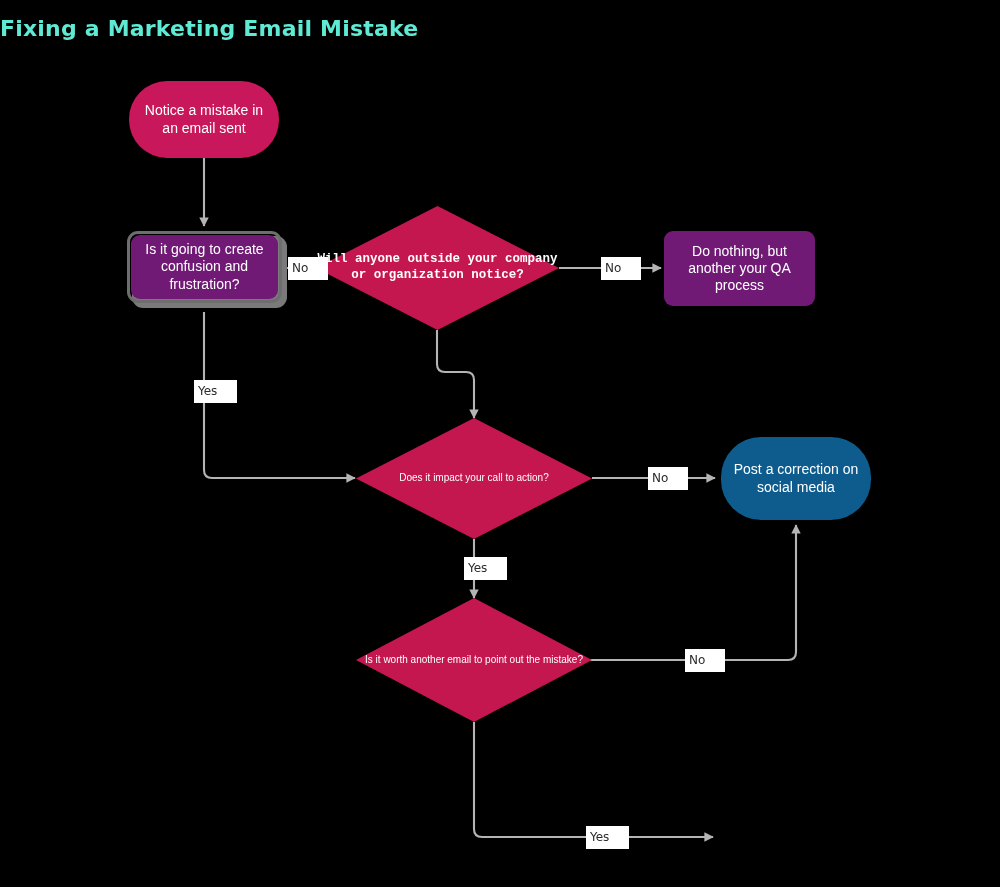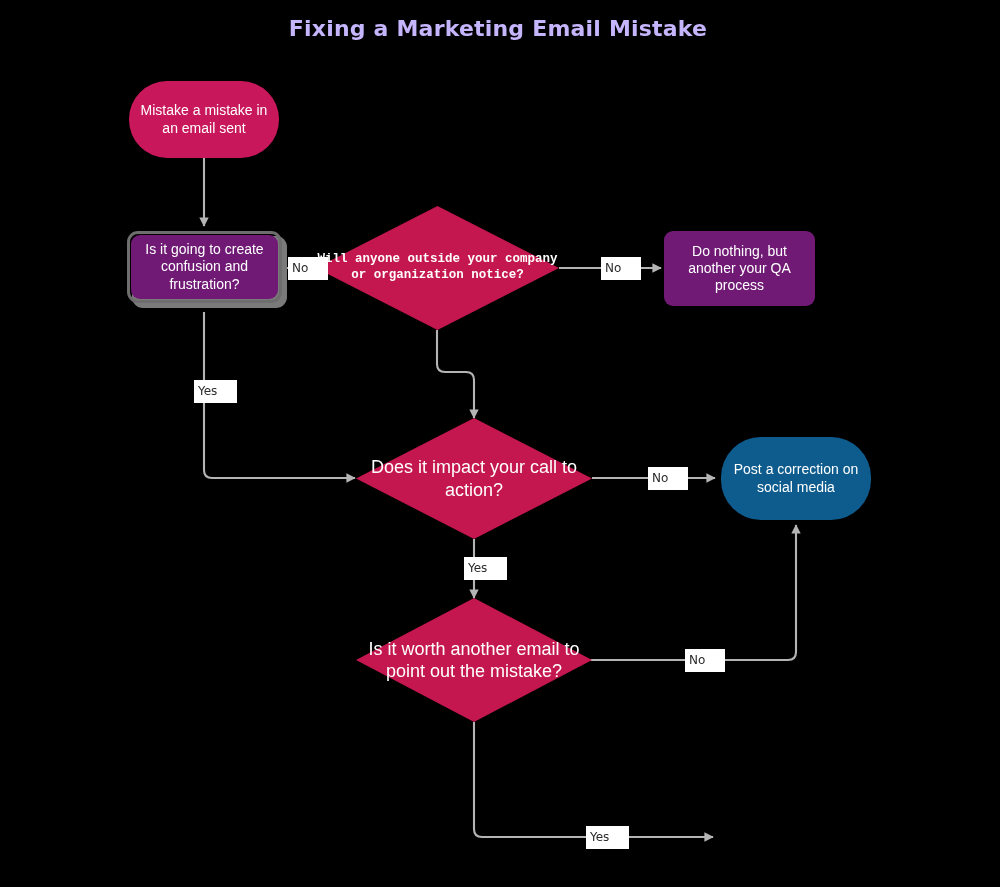--- a/index.html
+++ b/index.html
@@ -27,25 +27,25 @@
     top: 0;
     width: 1000px;
     height: 887px;
     pointer-events: none;
   }
   .title {
     position: absolute;
     left: 0;
     top: 16px;
     width: 996px;
-    text-align: center;
+    text-align: left;
     font-size: 22px;
     font-weight: 600;
     letter-spacing: 0.2px;
-    color: #c4b5fd;
+    color: #5eead4;
     font-family: "DejaVu Sans", sans-serif;
   }
   .node {
     position: absolute;
     box-sizing: border-box;
     display: flex;
     align-items: center;
     justify-content: center;
     text-align: center;
     color: #ffffff;
@@ -100,21 +100,21 @@
     clip-path: polygon(50% 0%, 100% 50%, 50% 100%, 0% 50%);
   }
   .diamond .dtext {
     position: absolute;
     inset: 0;
     display: flex;
     align-items: center;
     justify-content: center;
     text-align: center;
     color: #ffffff;
-    font-size: 18px;
+    font-size: 10px;
     line-height: 1.25;
     z-index: 1;
   }
   .diamond.bold .dtext { font-weight: bold; font-size: 12.5px; font-family: Liberation Mono, monospace; }
 
   
   .elabel {
     position: absolute;
     background: #ffffff;
     color: #2b2b2b;
@@ -155,21 +155,21 @@
 
       <path d="M474,539 L474,598" marker-end="url(#ah)"></path>
 
       <path d="M588,660 L788,660 Q796,660 796,652 L796,525" marker-end="url(#ah)"></path>
 
       <path d="M474,722 L474,829 Q474,837 482,837 L713,837" marker-end="url(#ah)"></path>
     </g>
   </svg>
 
   <div class="node pill pill-start" style="left:129px; top:81px; width:150px; height:77px;">
-    <span class="txt">Mistake a mistake in an email sent</span>
+    <span class="txt">Notice a mistake in an email sent</span>
   </div>
 
   <div class="sel-wrap" style="left:127px; top:231px;">
     <div class="sel-shadow"></div>
     <div class="sel-border"></div>
   </div>
 
   <div class="node rect-cyan" style="left:131px; top:235px; width:147px; height:64px;">
     <span class="txt">Is it going to create confusion and frustration?</span>
   </div>

